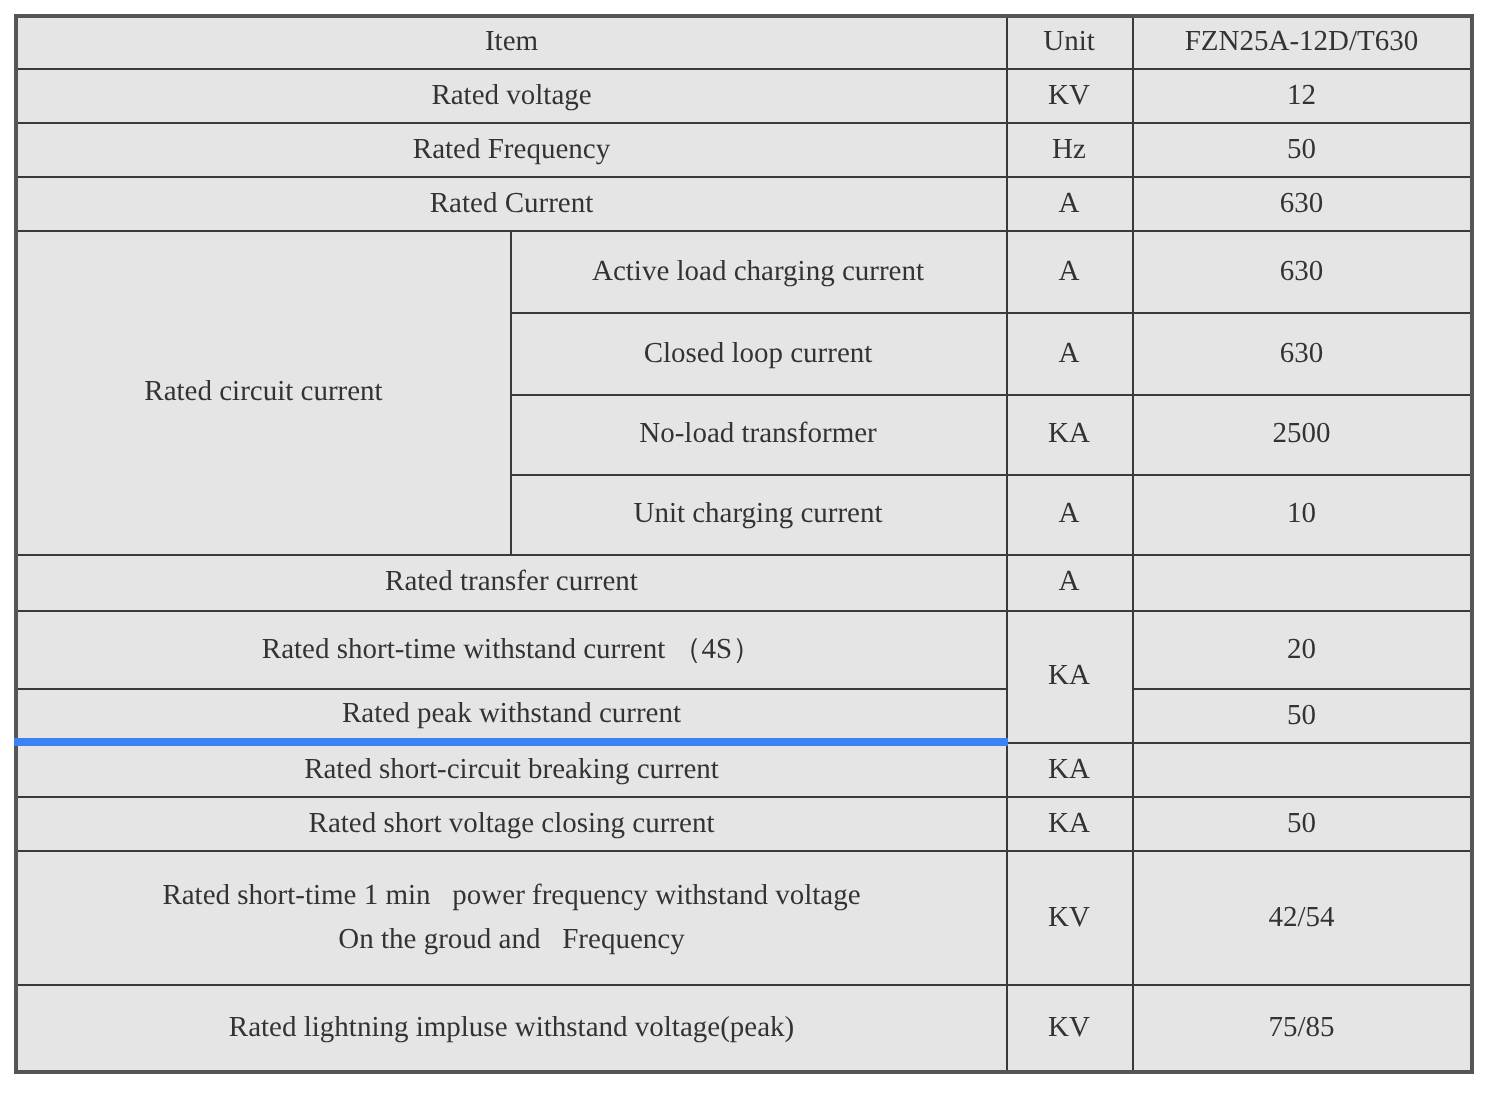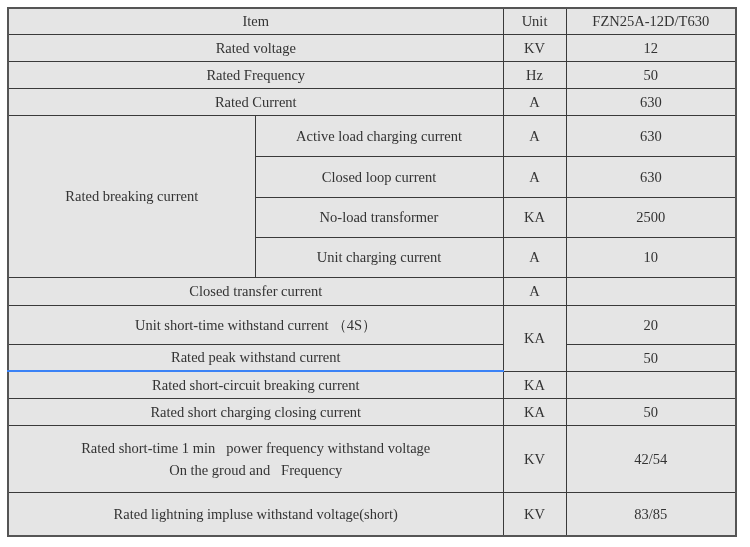--- a/index.html
+++ b/index.html
@@ -16,21 +16,21 @@
       color: #333333;
       border: 2px solid #555555;
     }
     .spec-table td {
       border: 1px solid #3a3a3a;
       text-align: center;
       vertical-align: middle;
       padding: 0 4px;
       line-height: 22px;
     }
-    .spec-table td.white-bottom { border-bottom: 2px solid #3b82f6; }
+    .spec-table td.white-bottom { border-bottom: 4px solid #3b82f6; }
     .c1 { width: 247px; }
     .c2 { width: 248px; }
     .c3 { width: 63px; }
     .c4 { width: 170px; }
   </style>
 </head>
 <body>
 
 <table class="spec-table">
   <colgroup>
@@ -54,71 +54,71 @@
     <td colspan="2">Rated Frequency</td>
     <td>Hz</td>
     <td>50</td>
   </tr>
   <tr style="height:27px">
     <td colspan="2">Rated Current</td>
     <td>A</td>
     <td>630</td>
   </tr>
   <tr style="height:41px">
-    <td rowspan="4">Rated breaking current</td>
+    <td rowspan="4">Rated circuit current</td>
     <td>Active load charging current</td>
     <td>A</td>
     <td>630</td>
   </tr>
   <tr style="height:41px">
     <td>Closed loop current</td>
     <td>A</td>
     <td>630</td>
   </tr>
   <tr style="height:40px">
     <td>No-load transformer</td>
     <td>KA</td>
     <td>2500</td>
   </tr>
   <tr style="height:40px">
     <td>Unit charging current</td>
     <td>A</td>
     <td>10</td>
   </tr>
   <tr style="height:28px">
-    <td colspan="2">Closed transfer current</td>
+    <td colspan="2">Rated transfer current</td>
     <td>A</td>
     <td></td>
   </tr>
   <tr style="height:39px">
-    <td colspan="2">Unit short-time withstand current （4S）</td>
+    <td colspan="2">Rated short-time withstand current （4S）</td>
     <td rowspan="2">KA</td>
     <td>20</td>
   </tr>
   <tr style="height:27px">
     <td colspan="2" class="white-bottom">Rated peak withstand current</td>
     <td>50</td>
   </tr>
   <tr style="height:27px">
     <td colspan="2">Rated short-circuit breaking current</td>
     <td>KA</td>
     <td></td>
   </tr>
   <tr style="height:27px">
-    <td colspan="2">Rated short charging closing current</td>
+    <td colspan="2">Rated short voltage closing current</td>
     <td>KA</td>
     <td>50</td>
   </tr>
   <tr style="height:67px">
     <td colspan="2">
       <div style="white-space:pre">Rated short-time 1 min   power frequency withstand voltage</div>
       <div style="white-space:pre">On the groud and   Frequency</div>
     </td>
     <td>KV</td>
     <td>42/54</td>
   </tr>
   <tr style="height:44px">
-    <td colspan="2">Rated lightning impluse withstand voltage(short)</td>
+    <td colspan="2">Rated lightning impluse withstand voltage(peak)</td>
     <td>KV</td>
-    <td>83/85</td>
+    <td>75/85</td>
   </tr>
 </tbody>
   </table>
 
 </body></html>

